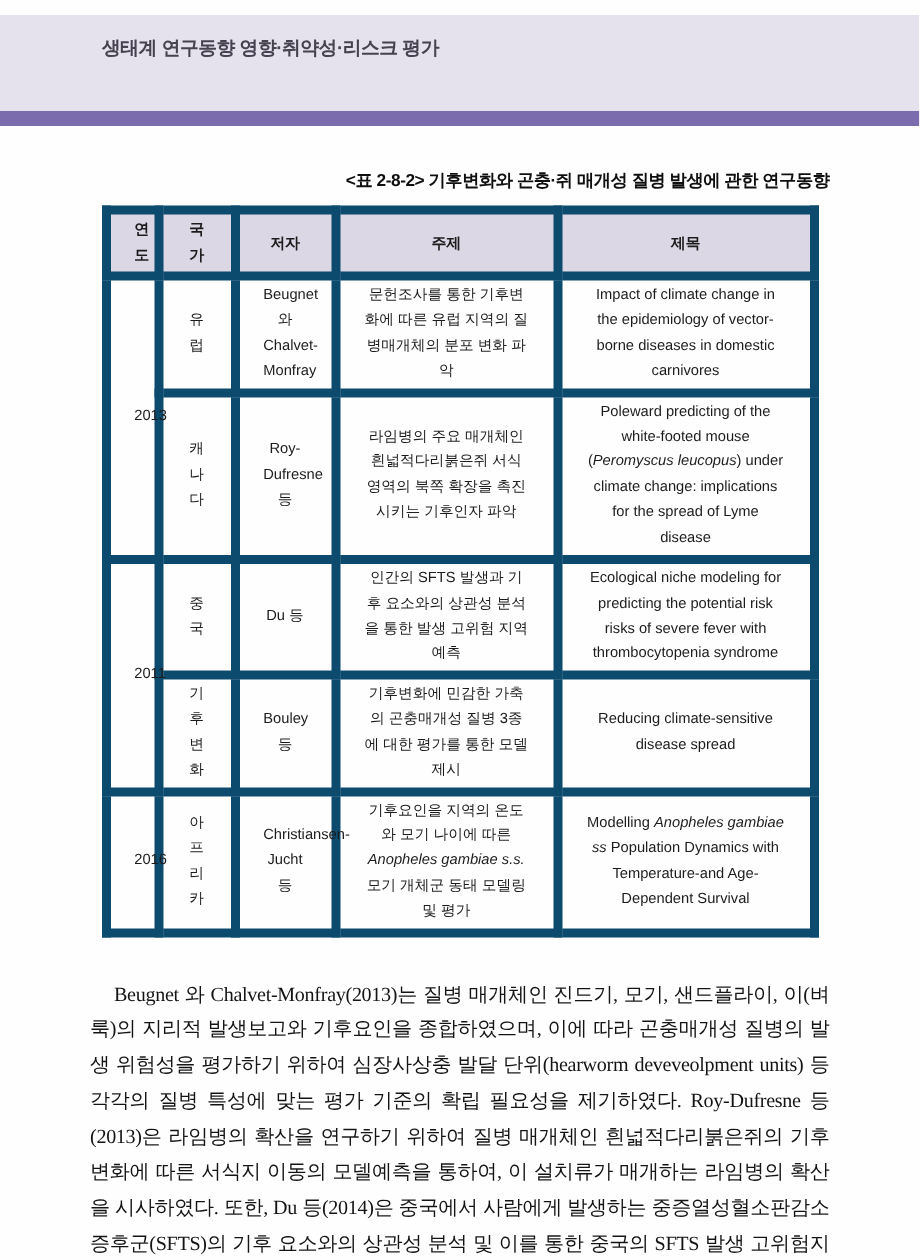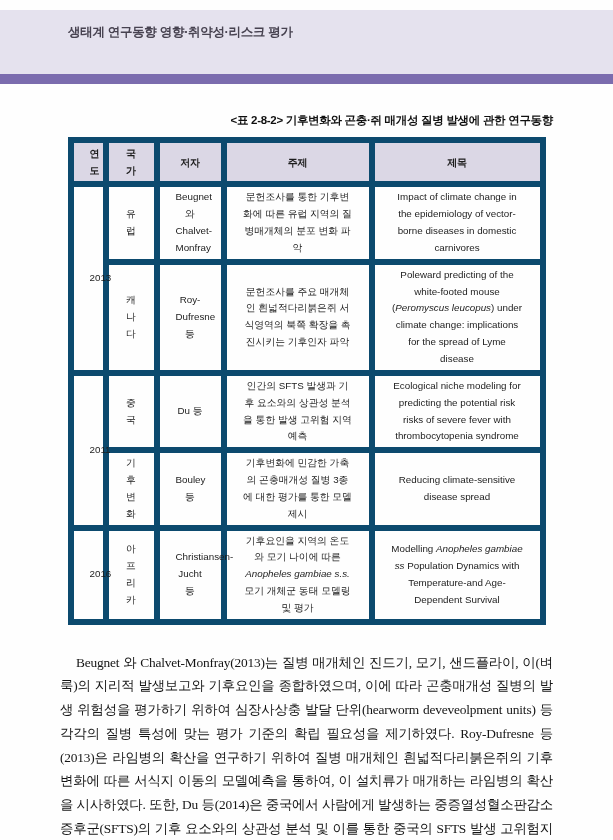--- a/index.html
+++ b/index.html
@@ -78,21 +78,21 @@
         <tr style="height:56px">
           <td rowspan="2">2013</td>
           <td>유럽</td>
           <td>Beugnet 와 Chalvet-Monfray</td>
           <td>문헌조사를 통한 기후변화에 따른 유럽 지역의 질병매개체의 분포 변화 파악</td>
           <td>Impact of climate change in the epidemiology of vector-borne diseases in domestic carnivores</td>
         </tr>
         <tr style="height:73px">
           <td>캐나다</td>
           <td>Roy-Dufresne 등</td>
-          <td>문헌조사를 주요 매개체인 흰넓적다리붉은쥐 서식영역의 북쪽 확장을 촉진시키는 기후인자 파악</td>
+          <td>라임병의 주요 매개체인 흰넓적다리붉은쥐 서식영역의 북쪽 확장을 촉진시키는 기후인자 파악</td>
           <td><span>Poleward predicting of the white-footed mouse (</span><span class="sp">Peromyscus leucopus</span><span>) under climate change: implications for the spread of Lyme disease</span></td>
         </tr>
         <tr style="height:73px">
           <td rowspan="2">2011</td>
           <td>중국</td>
           <td>Du 등</td>
           <td>인간의 SFTS 발생과 기후 요소와의 상관성 분석을 통한 발생 고위험 지역 예측</td>
           <td>Ecological niche modeling for predicting the potential risk risks of severe fever with thrombocytopenia syndrome</td>
         </tr>
         <tr style="height:53px">

